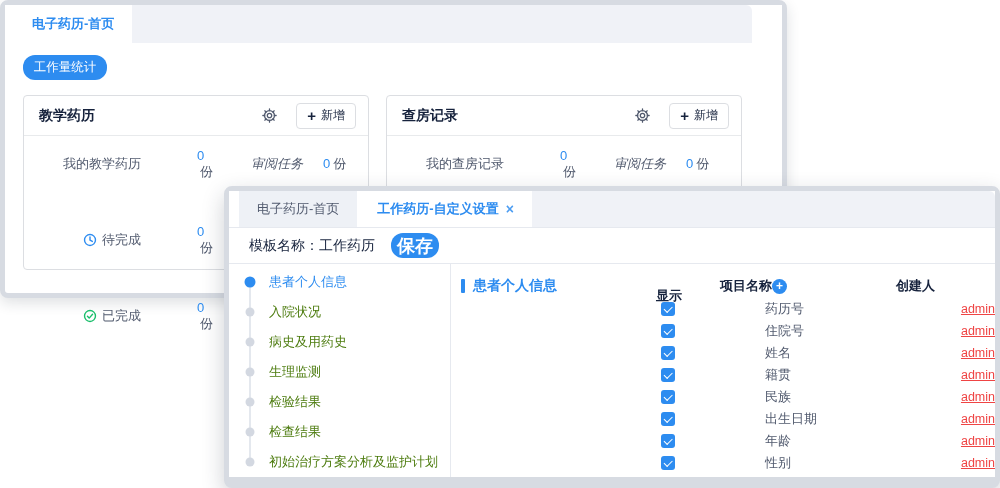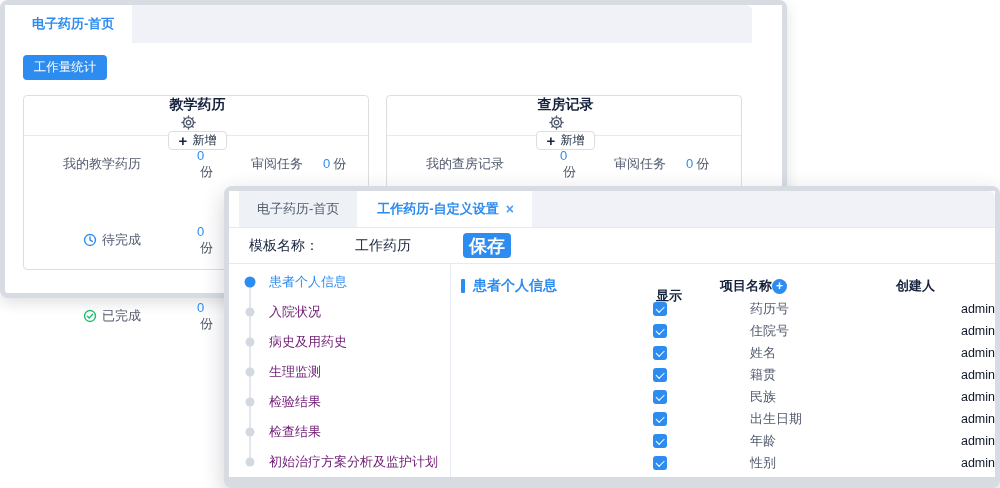--- a/index.html
+++ b/index.html
@@ -19,54 +19,54 @@
   .tab { display:flex; align-items:center; padding:0 18px; font-size:13px; white-space:nowrap; cursor:default; }
   .tab.active { background:#fff; color:#2d8cf0; font-weight:700; }
   .tab.inactive { background:#eef1f6; color:#515a6e; margin-right:2px; }
   .tab .close { margin-left:7px; font-size:14px; color:#2d8cf0; opacity:.85; }
   .tab-filler { flex:1; background:#f0f2f7; border-radius:0 6px 0 0; }
   #bg-window .tab-filler { margin-right:30px; }
 
   
   .bg-content { position:relative; height:250px; }
   .btn-primary { display:inline-flex; align-items:center; justify-content:center;
-    background:#2d8cf0; color:#fff; border:none; border-radius:4px; cursor:pointer;font-family:Liberation Mono, monospace; }
+    background:#2d8cf0; color:#fff; border:none; border-radius:12px; cursor:pointer;font-family:Liberation Mono, monospace; }
   #workload-btn { position:absolute; left:18px; top:12px; width:84px; height:25px; font-size:12.5px; }
 
   .cards { position:absolute; left:18px; top:52px; display:flex; gap:17px; }
   .card { background:#fff; border:1px solid #dcdee2; border-radius:4px; height:175px; }
   .card.c1 { width:346px; } .card.c2 { width:356px; }
   .card-head { height:40px; display:flex; align-items:center; padding:0 12px 0 15px;
-    border-bottom:1px solid #e8eaec;flex-direction:column; }
+    border-bottom:1px solid #e8eaec; }
   .card-title { flex:1; font-size:14px; font-weight:700; color:#17233d; }
   .gear { display:flex; align-items:center; margin-right:18px; cursor:pointer; }
   .btn-add { height:26px; padding:0 10px; display:flex; align-items:center; gap:5px;
     background:#fff; border:1px solid #dcdee2; border-radius:4px; font-size:12px; color:#17233d; cursor:pointer; }
   .btn-add .plus { font-size:15px; font-weight:600; line-height:1; }
   .card-body { display:flex; padding-top:14px; }
   .scol { display:flex; flex-direction:column;gap:48px; }
   .scol.a { flex:0 0 50%; } .scol.b { flex:1; }
   .stat { display:flex; align-items:center; height:28px; font-size:13px; color:#515a6e; }
   .stat .lbl { display:flex; align-items:center; justify-content:flex-end; gap:5px; }
   .scol.a .lbl { width:123px; } .scol.a .val { margin-left:56px; }
-  .scol.b .lbl { width:84px; }  .scol.b .val { margin-left:20px; }
+  .scol.b .lbl { width:84px;font-style:italic; }  .scol.b .val { margin-left:20px; }
   .val .num { color:#2d8cf0; }
   .val .unit { color:#515a6e; margin-left:3px; }
 
   
   .toolbar { height:36px; display:flex; align-items:center; padding-left:20px;
-    border-bottom:1px solid #e6e9ef;gap:36px; }
+    border-bottom:1px solid #e6e9ef; }
   .tpl-label, .tpl-name { font-size:14px; color:#17233d; }
   #save-btn { margin-left:16px; width:48px; height:25px; font-size:18px; font-weight:600; }
 
   .main { display:flex; height:213px; }
   .side { position:relative; flex:0 0 222px; border-right:1px solid #e6e9ef; padding-top:3px; overflow:hidden; }
   .side:before { content:""; position:absolute; left:20px; top:16px; height:184px; width:2px; background:#e4e8ee; }
   .nav-item { position:relative; height:30px; display:flex; align-items:center;
-    padding-left:40px; font-size:13px; color:#701a75; cursor:pointer; }
+    padding-left:40px; font-size:13px; color:#4d7c0f; cursor:pointer; }
   .nav-item .dot { position:absolute; left:17px; top:50%; transform:translate(-50%,-50%) translateX(4px);
     width:9px; height:9px; border-radius:50%; background:#d3d8e1; }
   .nav-item.active { color:#2d8cf0; }
   .nav-item.active .dot { width:11px; height:11px; background:#2d8cf0; }
 
   .panel { flex:1; padding:10px 0 0 10px; overflow:hidden; }
   .panel-head { display:flex; align-items:center; height:24px; }
   .sec-title { flex:0 0 180px; display:flex; align-items:center; gap:8px;
     font-size:14px; font-weight:700; color:#2d8cf0; }
   .sec-bar { width:4px; height:14px; background:#2d8cf0; border-radius:1px; }
@@ -76,21 +76,21 @@
   .col-creator-h { margin-left:20px; }
   .plus-circle { width:15px; height:15px; border-radius:50%; background:#2d8cf0; color:#fff;
     display:flex; align-items:center; justify-content:center; font-size:12px; font-weight:700; line-height:1; cursor:pointer; }
 
   .trow { display:flex; align-items:center; height:22px; padding-left:180px;gap:40px; }
   .cell-show { width:56px; display:flex; justify-content:center; }
   .checkbox { width:14px; height:14px; background:#2d8cf0; border-radius:3px; position:relative; cursor:pointer; }
   .checkbox:after { content:""; position:absolute; left:3px; top:3.5px; width:7px; height:3.5px;
     border-left:1.8px solid #fff; border-bottom:1.8px solid #fff; transform:rotate(-45deg); }
   .cell-name { margin-left:30px; flex:0 0 156px; font-size:13px; color:#515a6e; }
-  .cell-creator { margin-left:15px; font-size:12.5px; color:#0f172a; }
+  .cell-creator { font-size:12.5px; color:#ef4444;text-decoration:underline; }
 </style>
 </head>
 <body>
 
 <div class="window" id="bg-window">
   <div class="tabbar">
     <div class="tab active">
       <span>电子药历-首页</span>
     </div>
     <div class="tab-filler"></div>

